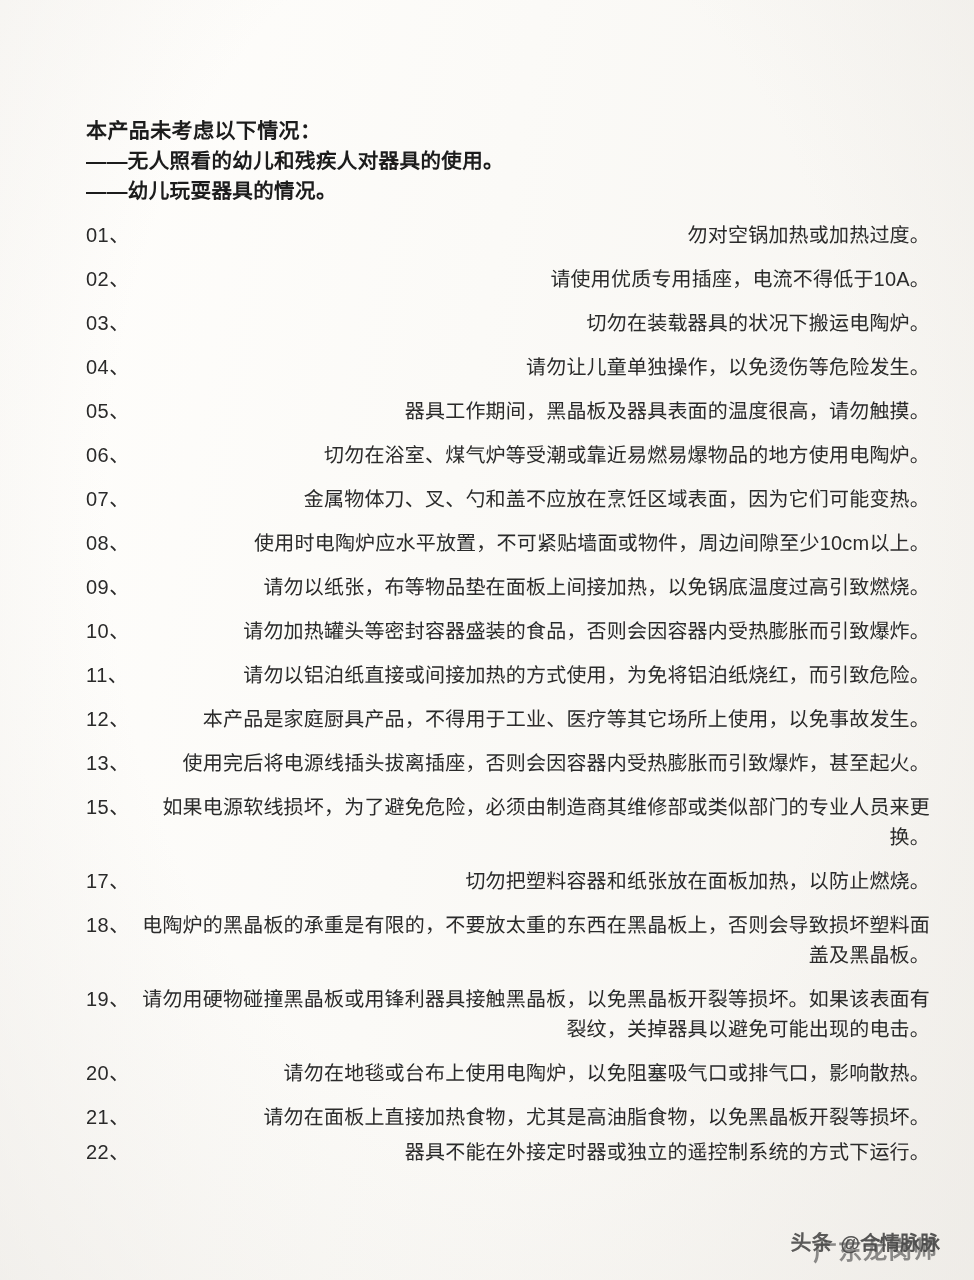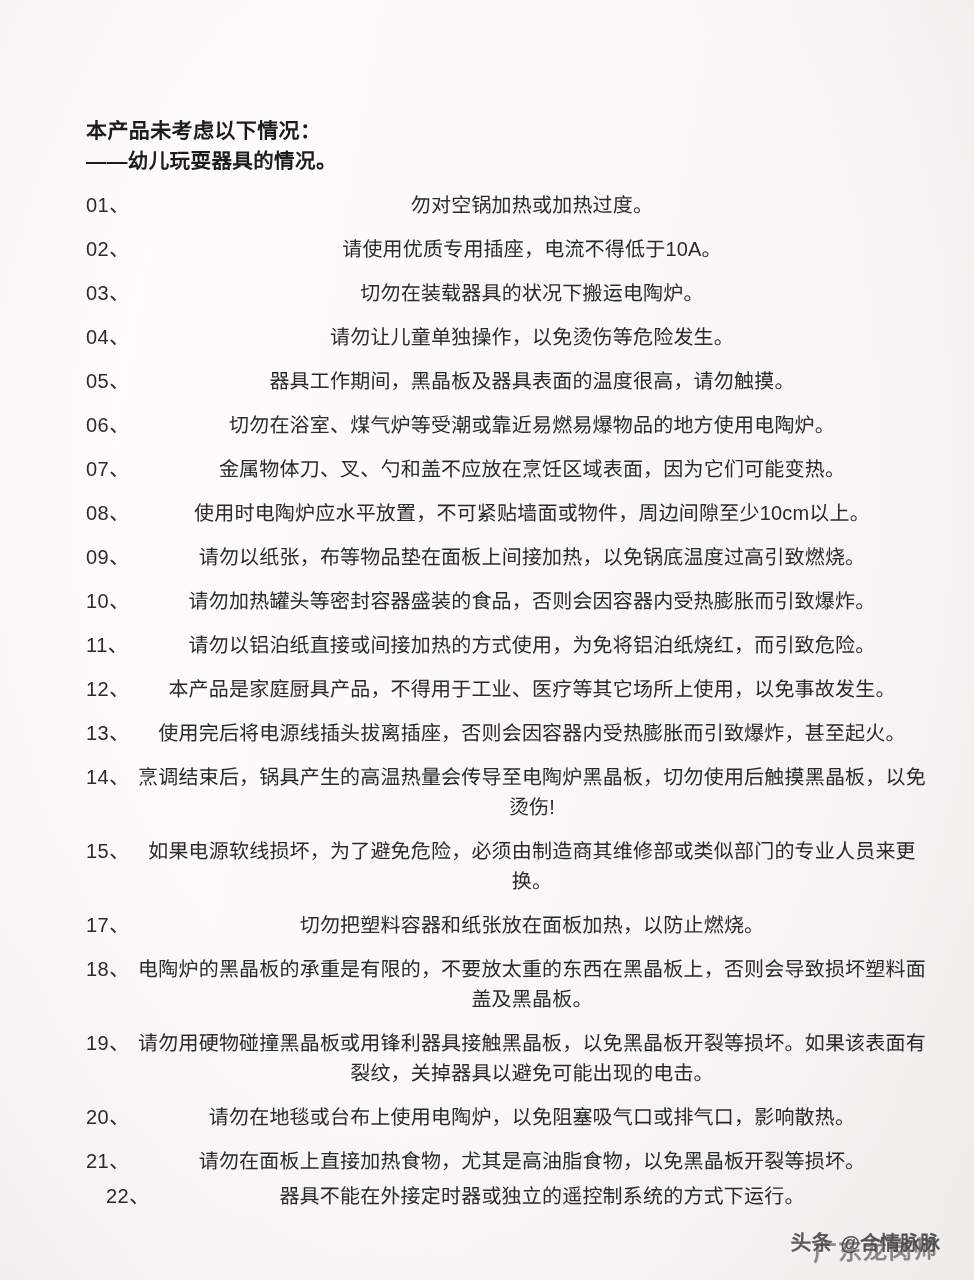--- a/index.html
+++ b/index.html
@@ -59,31 +59,30 @@
   .notice-item {
     display: flex;
     align-items: flex-start;
     font-size: 20px;
     line-height: 30px;
     margin-top: 14px;
     letter-spacing: 0.2px;
   }
   .notice-item.tight {
     margin-top: 5px;
-    margin-left: 20px;
   }
   .item-number {
     flex: 0 0 auto;
     min-width: 48px;
     white-space: nowrap;
     letter-spacing: 0.5px;
   }
   .item-text {
     flex: 1 1 auto;
-    text-align: center;
+    text-align: right;
   }
 
   
   .watermark {
     position: absolute;
     right: 34px;
     bottom: 24px;
     z-index: 5;
     display: flex;
     align-items: baseline;
@@ -118,20 +117,21 @@
 </style>
 </head>
 <body>
 
 <div class="paper-texture"></div>
 
 <div class="page">
 
   <div class="heading-block">
     <div class="heading-line">本产品未考虑以下情况：</div>
+    <div class="heading-line dash-line">——无人照看的幼儿和残疾人对器具的使用。</div>
     <div class="heading-line dash-line">——幼儿玩耍器具的情况。</div>
   </div>
 
   <ul class="notice-list">
       <li class="notice-item">
         <span class="item-number">01、</span>
         <span class="item-text">勿对空锅加热或加热过度。</span>
       </li>
       <li class="notice-item">
         <span class="item-number">02、</span>
@@ -173,24 +173,20 @@
         <span class="item-number">11、</span>
         <span class="item-text">请勿以铝泊纸直接或间接加热的方式使用，为免将铝泊纸烧红，而引致危险。</span>
       </li>
       <li class="notice-item">
         <span class="item-number">12、</span>
         <span class="item-text">本产品是家庭厨具产品，不得用于工业、医疗等其它场所上使用，以免事故发生。</span>
       </li>
       <li class="notice-item">
         <span class="item-number">13、</span>
         <span class="item-text">使用完后将电源线插头拔离插座，否则会因容器内受热膨胀而引致爆炸，甚至起火。</span>
-      </li>
-      <li class="notice-item">
-        <span class="item-number">14、</span>
-        <span class="item-text">烹调结束后，锅具产生的高温热量会传导至电陶炉黑晶板，切勿使用后触摸黑晶板，以免烫伤!</span>
       </li>
       <li class="notice-item">
         <span class="item-number">15、</span>
         <span class="item-text">如果电源软线损坏，为了避免危险，必须由制造商其维修部或类似部门的专业人员来更换。</span>
       </li>
       <li class="notice-item">
         <span class="item-number">17、</span>
         <span class="item-text">切勿把塑料容器和纸张放在面板加热，以防止燃烧。</span>
       </li>
       <li class="notice-item">

